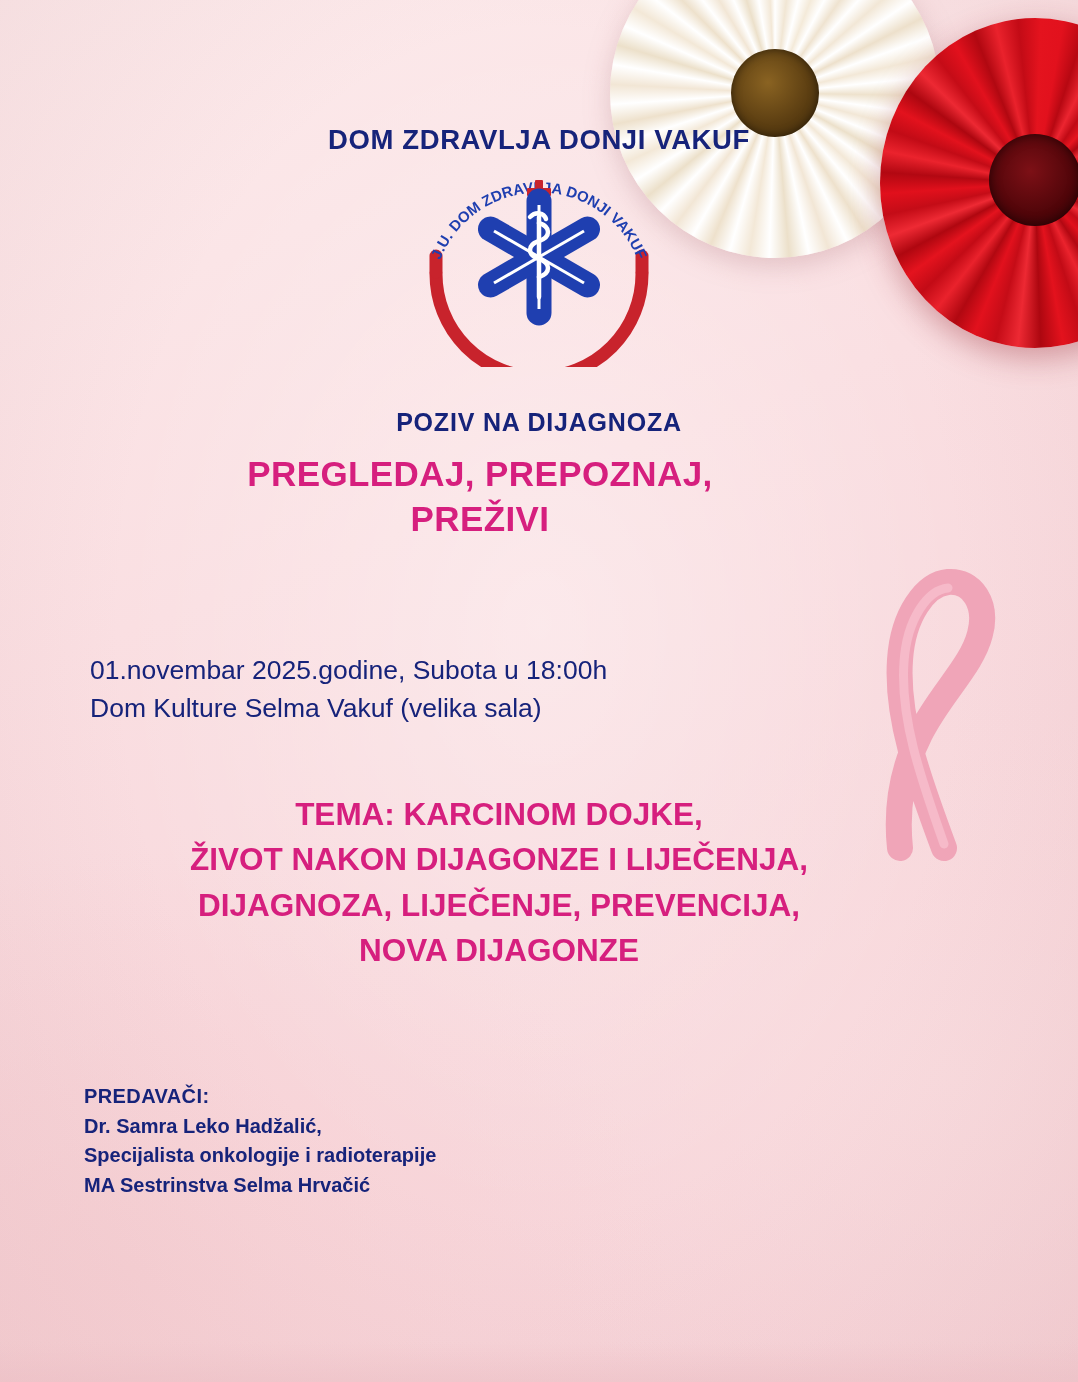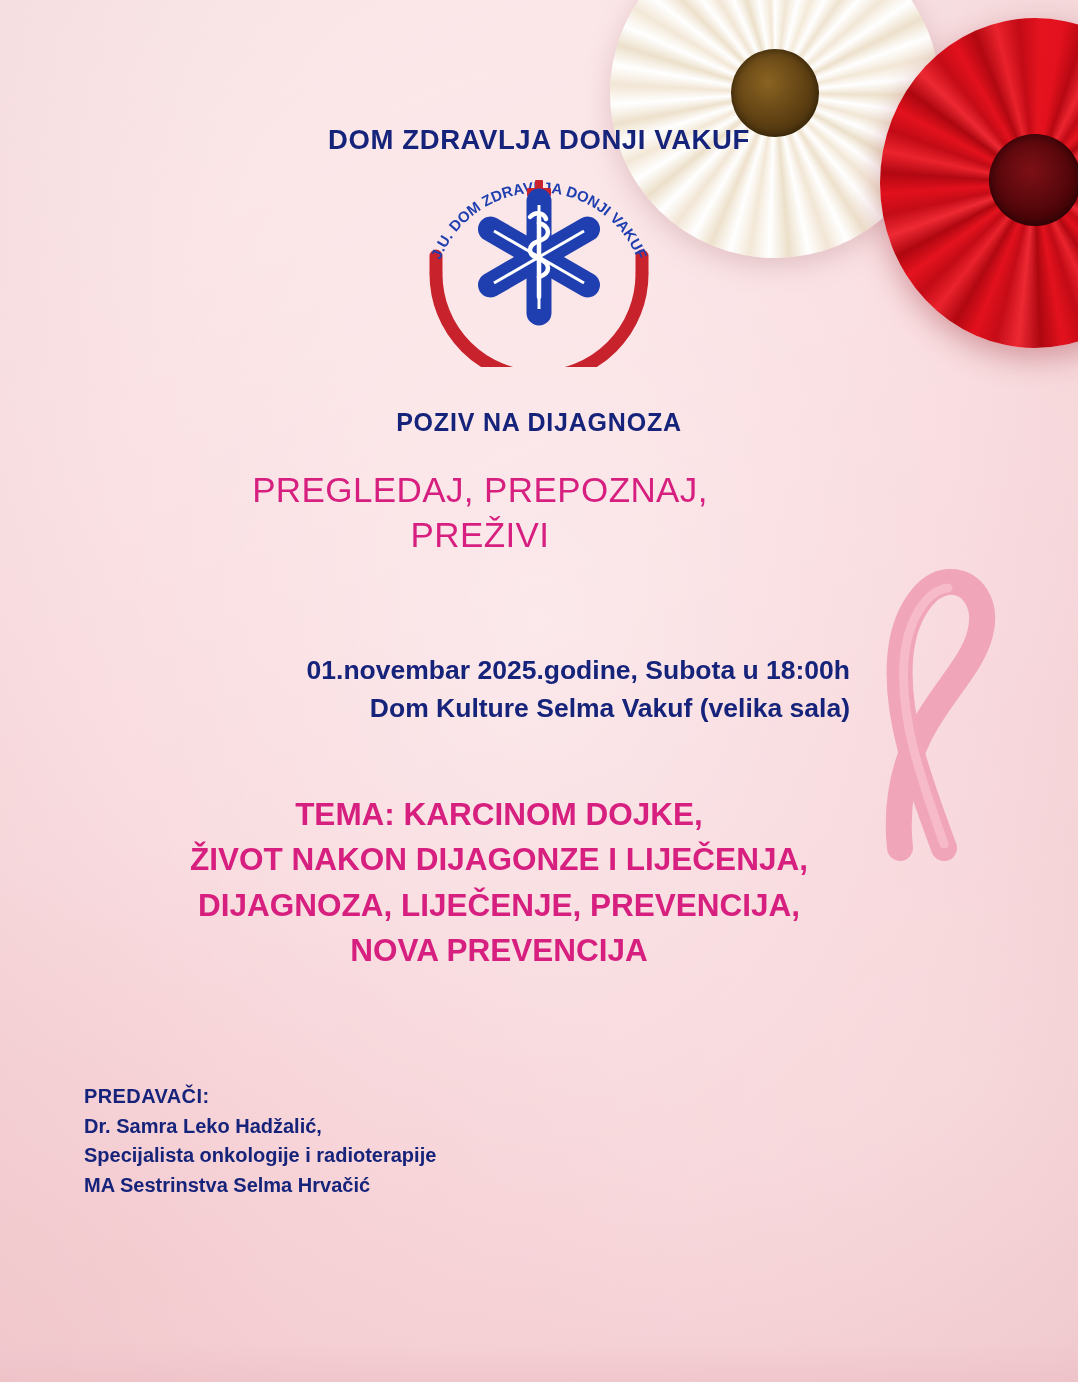--- a/index.html
+++ b/index.html
@@ -160,39 +160,39 @@
     top: 408px;
     left: 0; right: 0;
     text-align: center;
     font-size: 25px;
     font-weight: bold;
     letter-spacing: 0.8px;
     color: #16237a;
   }
   .headline {
     position: absolute;
-    top: 468px;
+    top: 452px;
     left: 120px;
     width: 720px;
     text-align: center;
     font-size: 35px;
     line-height: 1.28;
-    font-weight: normal;
+    font-weight: bold;
     letter-spacing: 0.4px;
     color: #d61f7e;
   }
   .when {
     position: absolute;
     top: 652px;
     left: 90px;
     width: 760px;
-    text-align: right;
+    text-align: left;
     font-size: 26.5px;
     line-height: 1.42;
-    font-weight: bold;
+    font-weight: normal;
     color: #16237a;
   }
   .topic {
     position: absolute;
     top: 792px;
     left: 84px;
     width: 830px;
     font-size: 31.5px;
     line-height: 1.44;
     font-weight: bold;
@@ -284,21 +284,21 @@
 
   <div class="when">
     <span class="line">01.novembar 2025.godine, Subota u 18:00h</span>
     <span class="line">Dom Kulture Selma Vakuf (velika sala)</span>
   </div>
 
   <div class="topic">
     <span class="line">TEMA: KARCINOM DOJKE,</span>
     <span class="line">ŽIVOT NAKON DIJAGONZE I LIJEČENJA,</span>
     <span class="line">DIJAGNOZA, LIJEČENJE, PREVENCIJA,</span>
-    <span class="line">NOVA PREVENCIJA</span>
+    <span class="line">NOVA DIJAGONZE</span>
   </div>
 
   <div class="speakers">
     <span class="line lead">PREDAVAČI:</span>
     <span class="line">Dr. Samra Leko Hadžalić,</span>
     <span class="line">Specijalista onkologije i radioterapije</span>
     <span class="line">MA Sestrinstva Selma Hrvačić</span>
   </div>
 
   <div class="ribbon">

